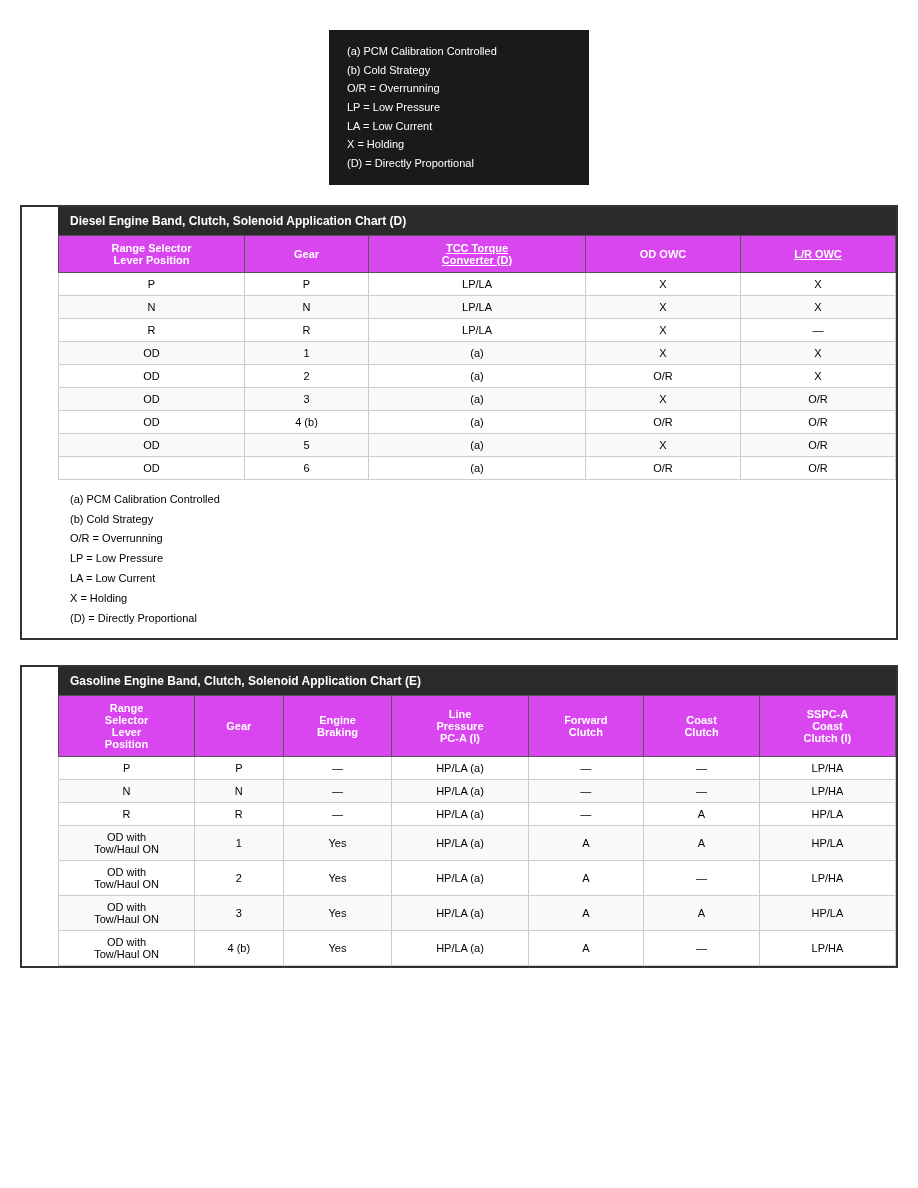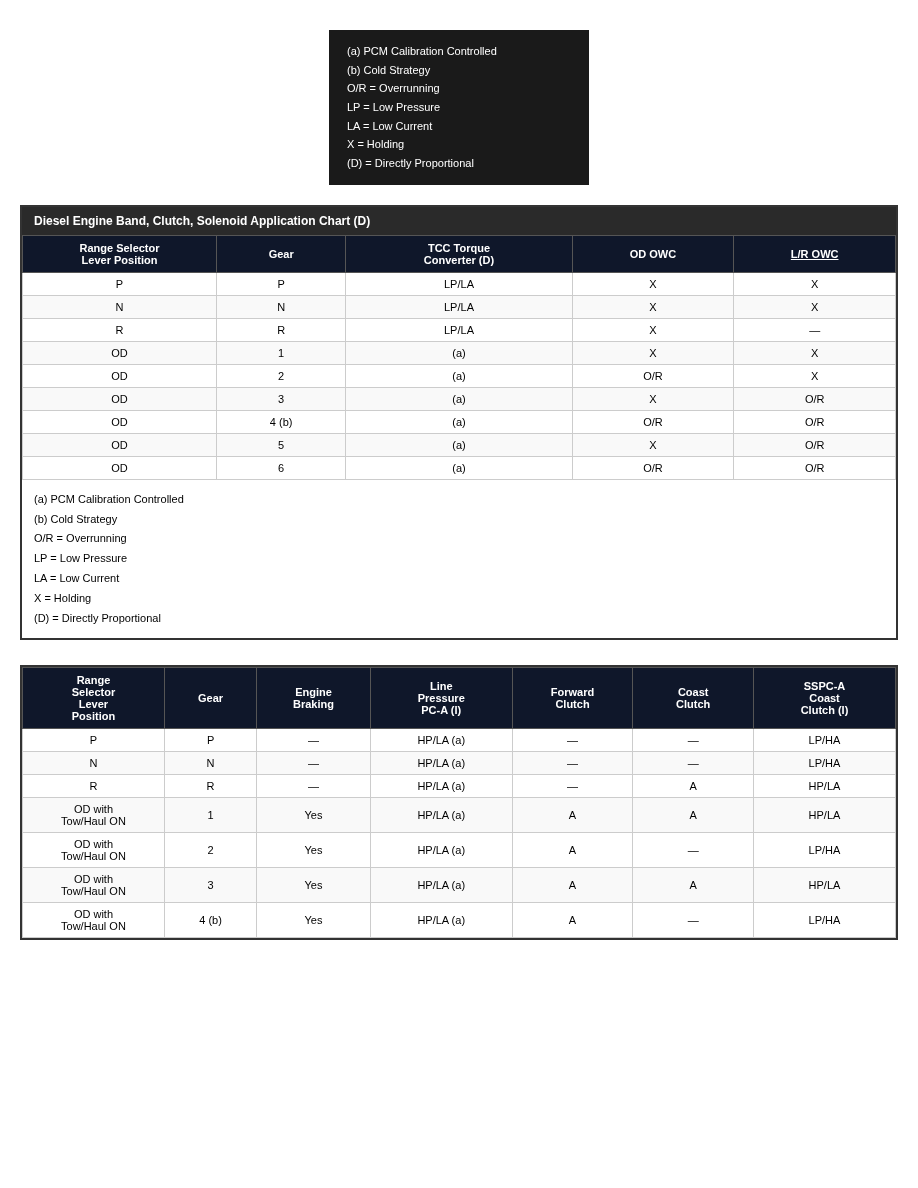--- a/index.html
+++ b/index.html
@@ -24,37 +24,38 @@
       margin-left: auto;
       margin-right: auto;
       font-size: 11px;
       line-height: 1.7;
     }
 
     .chart-container {
       border: 2px solid #333;
       margin-bottom: 25px;
       background: #fff;
+      padding-left: 36px;
     }
 
     .chart-title {
       background: #2a2a2a;
       color: #fff;
       font-weight: bold;
       padding: 7px 12px;
       font-size: 12px;
     }
 
     table {
       width: 100%;
       border-collapse: collapse;
     }
 
     th {
-      background: #0f172a;
+      background: #d946ef;
       color: #ffffff;
       padding: 6px 8px;
       text-align: center;
       font-size: 11px;
       border: 1px solid #555;
       font-weight: bold;
     }
 
     td {
       padding: 5px 8px;
@@ -76,20 +77,21 @@
     }
 
     .col-range {
       width: 120px;
     }
     .col-gear {
       width: 80px;
     }
     .col-tcc {
       width: 140px;
+      text-decoration: underline;
     }
     .col-od {
       width: 100px;
       margin-left: 28px;
     }
     .col-lr {
       width: 100px;
       text-decoration: underline;
     }
 
@@ -198,20 +200,21 @@
     <div>(b) Cold Strategy</div>
     <div>O/R = Overrunning</div>
     <div>LP = Low Pressure</div>
     <div>LA = Low Current</div>
     <div>X = Holding</div>
     <div>(D) = Directly Proportional</div>
   </div>
 </div>
 
 <div class="chart-container">
+  <div class="chart-title">Gasoline Engine Band, Clutch, Solenoid Application Chart (E)</div>
   <table>
     <thead>
       <tr>
         <th class="col-g-range">Range<br>Selector<br>Lever<br>Position</th>
         <th class="col-g-gear">Gear</th>
         <th class="col-g-engine">Engine<br>Braking</th>
         <th class="col-g-line">Line<br>Pressure<br>PC-A (I)</th>
         <th class="col-g-forward">Forward<br>Clutch</th>
         <th class="col-g-coast">Coast<br>Clutch</th>
         <th class="col-g-sspc">SSPC-A<br>Coast<br>Clutch (I)</th>

